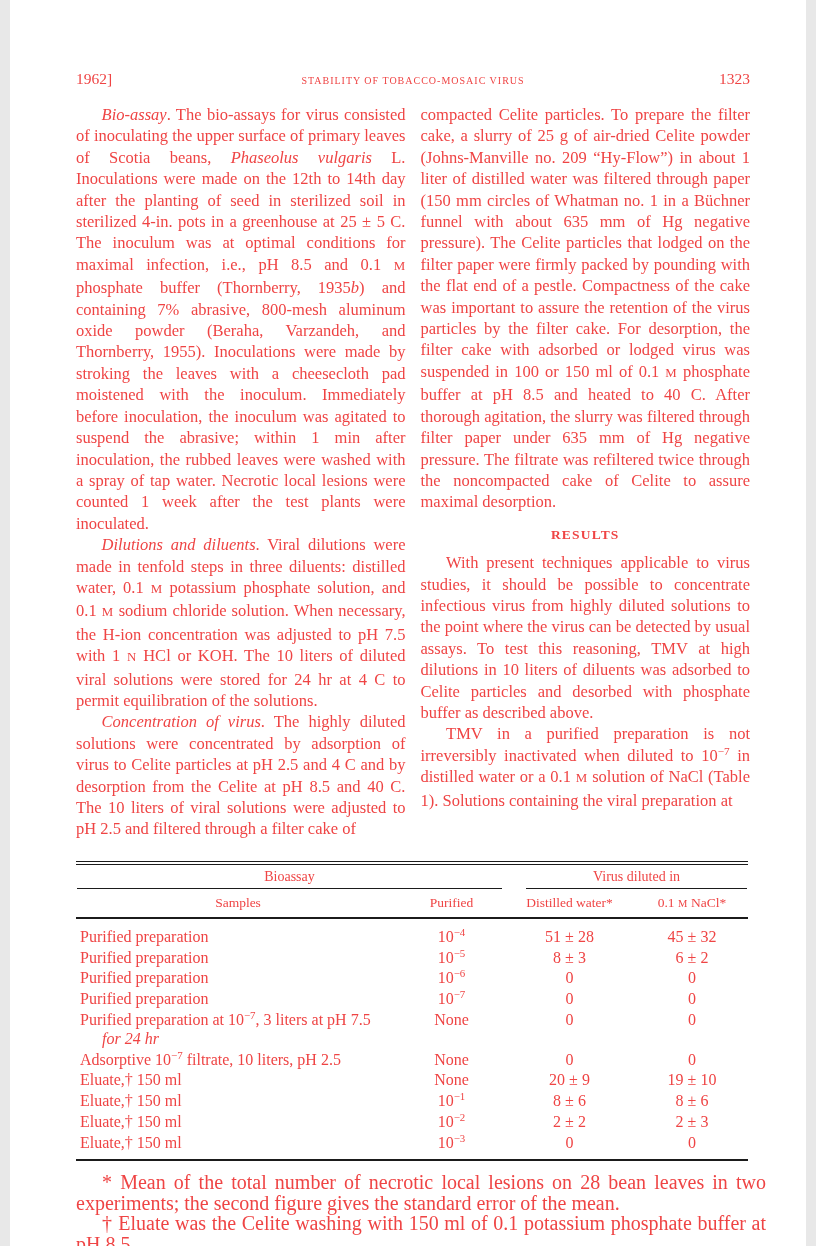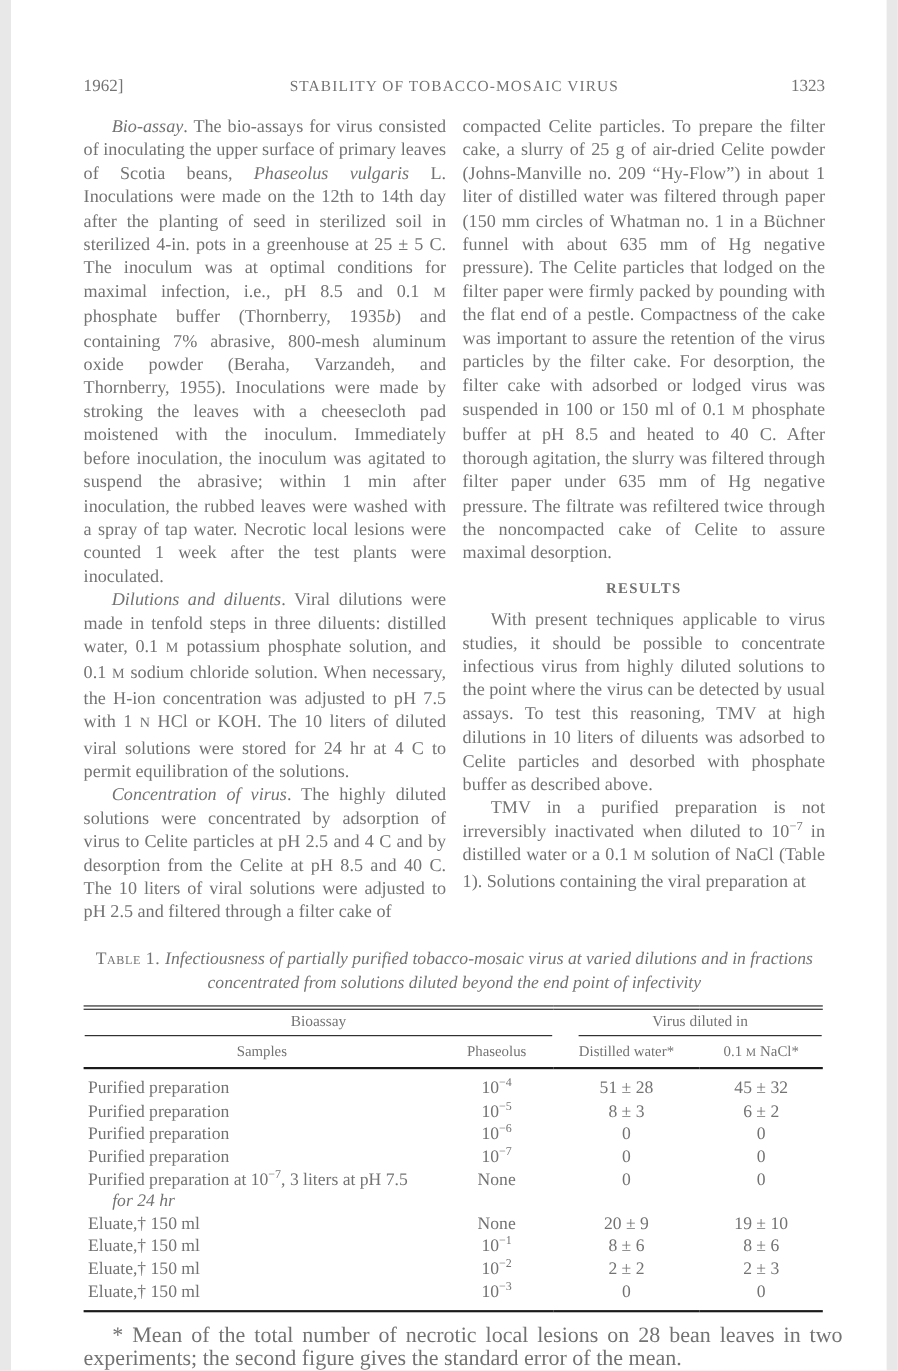--- a/index.html
+++ b/index.html
@@ -1,34 +1,34 @@
 <!DOCTYPE html>
 <html><head>
 <meta charset="utf-8">
 <style>
   html,body{margin:0;padding:0;background:#e8e8e8;}
   .page{
     position:relative;
     width:796px;height:1246px;
     margin:0 auto;
     background:#ffffff;
-    color:#737373;
+    color:#ef4444;
     font-family:"Liberation Serif","DejaVu Serif",serif;
     box-sizing:border-box;
     padding:70px 56px 0 66px;
     overflow:hidden;
   }
   
   .running-head{
     display:flex;align-items:baseline;
     font-size:15.5px;
     margin-bottom:16px;
   }
   .rh-year{width:90px;text-align:left;}
-  .rh-title{flex:1;text-align:center;letter-spacing:1px;font-size:14px;}
+  .rh-title{flex:1;text-align:center;letter-spacing:1px;font-size:10px;}
   .rh-page{width:90px;text-align:right;font-family:Liberation Serif, serif;}
   
   .cols{display:flex;gap:15px;}
   .col{width:340px;font-size:16.5px;line-height:21.4px;text-align:justify;}
   .para{margin:0;}
   .para.ind{text-indent:1.55em;}
   .sec-heading{
     text-align:center;
     font-size:13.5px;
     letter-spacing:1.2px;
@@ -111,40 +111,39 @@
       </div>
     <div class="col" id="col-right">
         <div class="para"><span>compacted Celite particles. To prepare the filter cake, a slurry of 25 g of air-dried Celite powder (Johns-Manville no. 209 “Hy-Flow”) in about 1 liter of distilled water was filtered through paper (150 mm circles of Whatman no. 1 in a Büchner funnel with about 635 mm of Hg negative pressure). The Celite particles that lodged on the filter paper were firmly packed by pounding with the flat end of a pestle. Compactness of the cake was important to assure the retention of the virus particles by the filter cake. For desorption, the filter cake with adsorbed or lodged virus was suspended in 100 or 150 ml of 0.1 </span><span class="sm">M</span><span> phosphate buffer at pH 8.5 and heated to 40 C. After thorough agitation, the slurry was filtered through filter paper under 635 mm of Hg negative pressure. The filtrate was refiltered twice through the noncompacted cake of Celite to assure maximal desorption.</span></div>
         <div class="sec-heading">RESULTS</div>
         <div class="para ind"><span>With present techniques applicable to virus studies, it should be possible to concentrate infectious virus from highly diluted solutions to the point where the virus can be detected by usual assays. To test this reasoning, TMV at high dilutions in 10 liters of diluents was adsorbed to Celite particles and desorbed with phosphate buffer as described above.</span></div>
         <div class="para ind"><span>TMV in a purified preparation is not irreversibly inactivated when diluted to 10</span><span class="sup">−7</span><span> in distilled water or a 0.1 </span><span class="sm">M</span><span> solution of NaCl (Table 1). Solutions containing the viral preparation at</span></div>
       </div>
   </div>
 
   <div class="table-block">
-    <div class="caption"><span class="cap-label">Table 1. </span><span>Infectiousness of partially purified tobacco-mosaic virus at varied dilutions and in fractions concentrated from solutions diluted beyond the end point of infectivity</span></div>
     <table>
       <colgroup>
           <col class="c1">
           <col class="c2">
           <col class="c3">
           <col class="c4">
         </colgroup>
       <thead>
         <tr>
           <th colspan="2">
               <div class="sp sp-left"><span>Bioassay</span></div>
             </th>
           <th colspan="2">
               <div class="sp sp-right"><span>Virus diluted in</span></div>
             </th>
         </tr>
         <tr class="hdr">
           <th><span>Samples</span></th>
-          <th><span>Phaseolus</span></th>
+          <th><span>Purified</span></th>
           <th><span>Distilled water*</span></th>
           <th><span>0.1 </span><span class="sm">M</span><span> NaCl*</span></th>
         </tr>
       </thead>
       <tbody id="tbody">
           <tr>
             <td><span>Purified preparation</span></td>
             <td><span>10</span><span class="sup">−4</span></td>
             <td><span>51 ± 28</span></td>
             <td><span>45 ± 32</span></td>
@@ -162,20 +161,26 @@
             <td><span>0</span></td>
           </tr>
           <tr>
             <td><span>Purified preparation</span></td>
             <td><span>10</span><span class="sup">−7</span></td>
             <td><span>0</span></td>
             <td><span>0</span></td>
           </tr>
           <tr>
             <td><span>Purified preparation at 10</span><span class="sup">−7</span><span>, 3 liters at pH 7.5</span><span class="nl">for 24 hr</span></td>
+            <td><span>None</span></td>
+            <td><span>0</span></td>
+            <td><span>0</span></td>
+          </tr>
+          <tr>
+            <td><span>Adsorptive 10</span><span class="sup">−7</span><span> filtrate, 10 liters, pH 2.5</span></td>
             <td><span>None</span></td>
             <td><span>0</span></td>
             <td><span>0</span></td>
           </tr>
           <tr>
             <td><span>Eluate,† 150 ml</span></td>
             <td><span>None</span></td>
             <td><span>20 ± 9</span></td>
             <td><span>19 ± 10</span></td>
           </tr>

